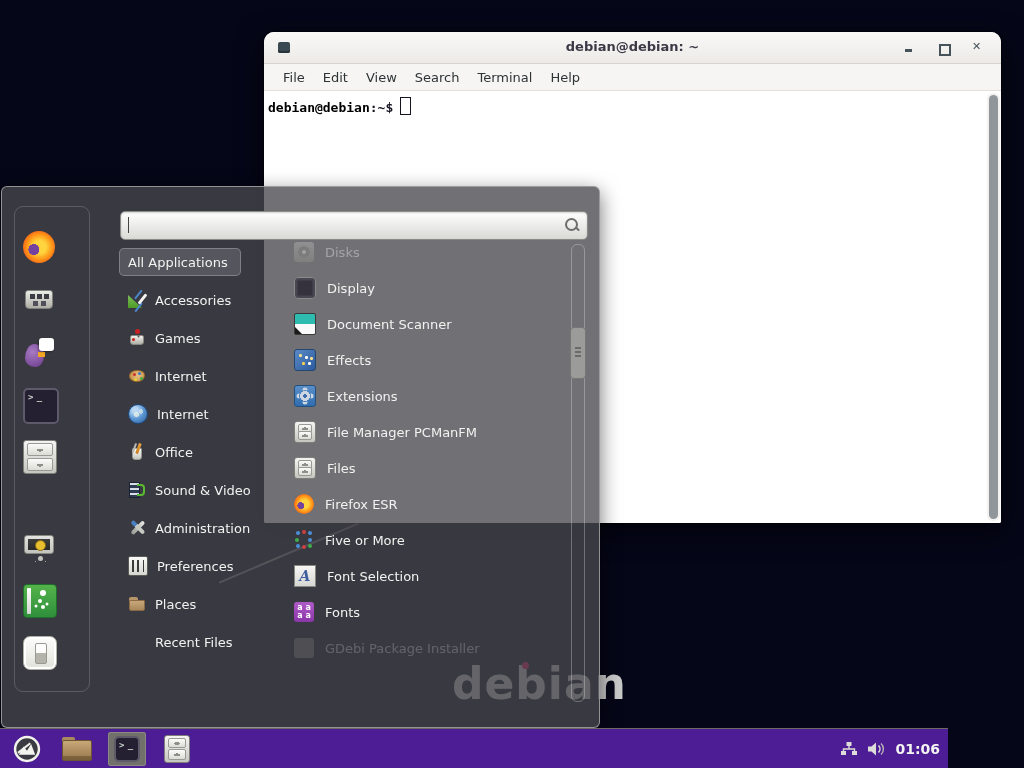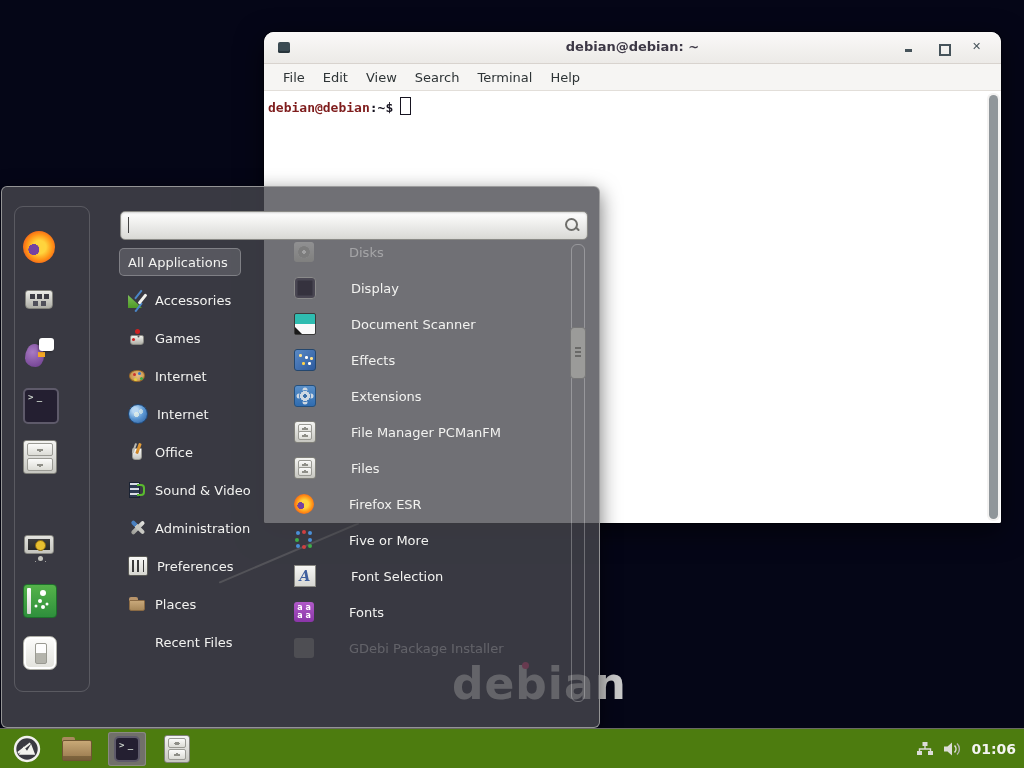--- a/index.html
+++ b/index.html
@@ -51,21 +51,21 @@
   }
   .menubar .mitem{font-size:13px;color:#2e3436;padding:3px 9px;border-radius:3px;}
   .term-body{
     position:relative;height:432px;background:#ffffff;border-radius:0 0 2px 2px;
   }
   .prompt-line{
     position:absolute;left:4px;top:6px;
     font-family:"DejaVu Sans Mono","Liberation Mono",monospace;
     font-size:13px;font-weight:bold;color:#171421;white-space:pre;
   }
-  .prompt-user{color:#7f1d1d;}
+  .prompt-user{color:#000000;}
   .term-cursor{
     display:inline-block;width:9px;height:16px;border:1.5px solid #171421;
     vertical-align:-3px;margin-left:7px;background:#fff;
   }
   .term-scroll-track{
     position:absolute;right:1px;top:2px;bottom:2px;width:13px;background:#f3f2f1;border-radius:6px;
   }
   .term-scroll-thumb{
     position:absolute;right:2px;top:2px;bottom:2px;width:9px;background:#90969a;border-radius:5px;
   }
@@ -97,21 +97,21 @@
   .cat-row{
     display:flex;align-items:center;width:max-content;
     height:26px;margin-bottom:10px;padding:0 12px 0 8px;
     border:1px solid transparent;border-radius:5px;cursor:pointer;
   }
   .cat-row.selected{background:rgba(255,255,255,.15);border-color:rgba(255,255,255,.25);}
   .cat-label{font-size:13px;color:#f2f2f0;white-space:nowrap;}
   .cat-row .ic{margin-right:9px;}
   
   .app-list{position:absolute;left:292px;top:51px;width:270px;}
-  .app-row{display:flex;align-items:center;height:28px;margin-bottom:8px;cursor:pointer;gap:24px;}
+  .app-row{display:flex;align-items:center;height:28px;margin-bottom:8px;cursor:pointer;}
   .app-label{font-size:13px;color:#f2f2f0;margin-left:11px;white-space:nowrap;}
   .apps-scroll-track{
     position:absolute;left:569px;top:57px;width:12px;height:456px;
     border:1px solid rgba(255,255,255,.28);border-radius:6px;
   }
   .apps-scroll-thumb{
     position:absolute;left:-2px;top:82px;width:14px;height:50px;
     background:#9b9b99;border-radius:4px;border:1px solid #777;
   }
   .apps-scroll-thumb::after{
@@ -247,22 +247,22 @@
   .fav-logout{background:linear-gradient(#55b34a,#2e8f3c);border:1px solid #1e6f2c;border-radius:4px;}
   .fav-logout::before{content:"";position:absolute;left:3px;top:3px;bottom:3px;width:4px;
     background:linear-gradient(#ffffff,#d4d4d0);border-radius:1px;}
   .fav-logout::after{content:"";position:absolute;left:16px;top:5px;width:6px;height:6px;background:#fff;border-radius:50%;
     box-shadow:-3px 8px 0 -1px #fff,0 14px 0 -1px #fff,-7px 13px 0 -1.5px #fff,4px 11px 0 -1.5px #fff;}
   .fav-shutdown{background:linear-gradient(#fdfdfc,#e2e2dc);border:1px solid #b0b0a8;border-radius:7px;box-shadow:inset 0 0 0 2px #fff;}
   .fav-shutdown::after{content:"";position:absolute;left:11px;top:6px;width:10px;height:19px;
     border:1px solid #9a9a92;border-radius:2px;background:linear-gradient(180deg,#fdfdfd 0 45%,#b4b4ac 45%);}
   
   .taskbar{
-    position:absolute;left:0;bottom:0;width:1024px;height:40px;
-    background:#4d7c0f;border-top:1px solid #6a6964;box-sizing:border-box;
+    position:absolute;left:0;bottom:0;width:948px;height:40px;
+    background:#4c1d95;border-top:1px solid #6a6964;box-sizing:border-box;
     display:flex;align-items:center;
   }
   .task-left{display:flex;align-items:center;gap:12px;padding-left:8px;}
   .task-btn{width:38px;height:34px;display:flex;align-items:center;justify-content:center;border-radius:3px;cursor:pointer;}
   .task-btn.active{background:#71706a;box-shadow:inset 0 0 0 1px #8a8a82;}
   .tb-ic{width:28px;height:28px;position:relative;display:block;}
   .tb-terminal{width:26px;height:26px;box-sizing:border-box;}
   .tb-cabinet{width:24px;height:26px;}
   .tb-folder{position:relative;width:30px;height:24px;}
   .tb-folder::before{content:"";position:absolute;left:0;top:0;width:13px;height:6px;background:#a98a5e;border-radius:2px 2px 0 0;}

